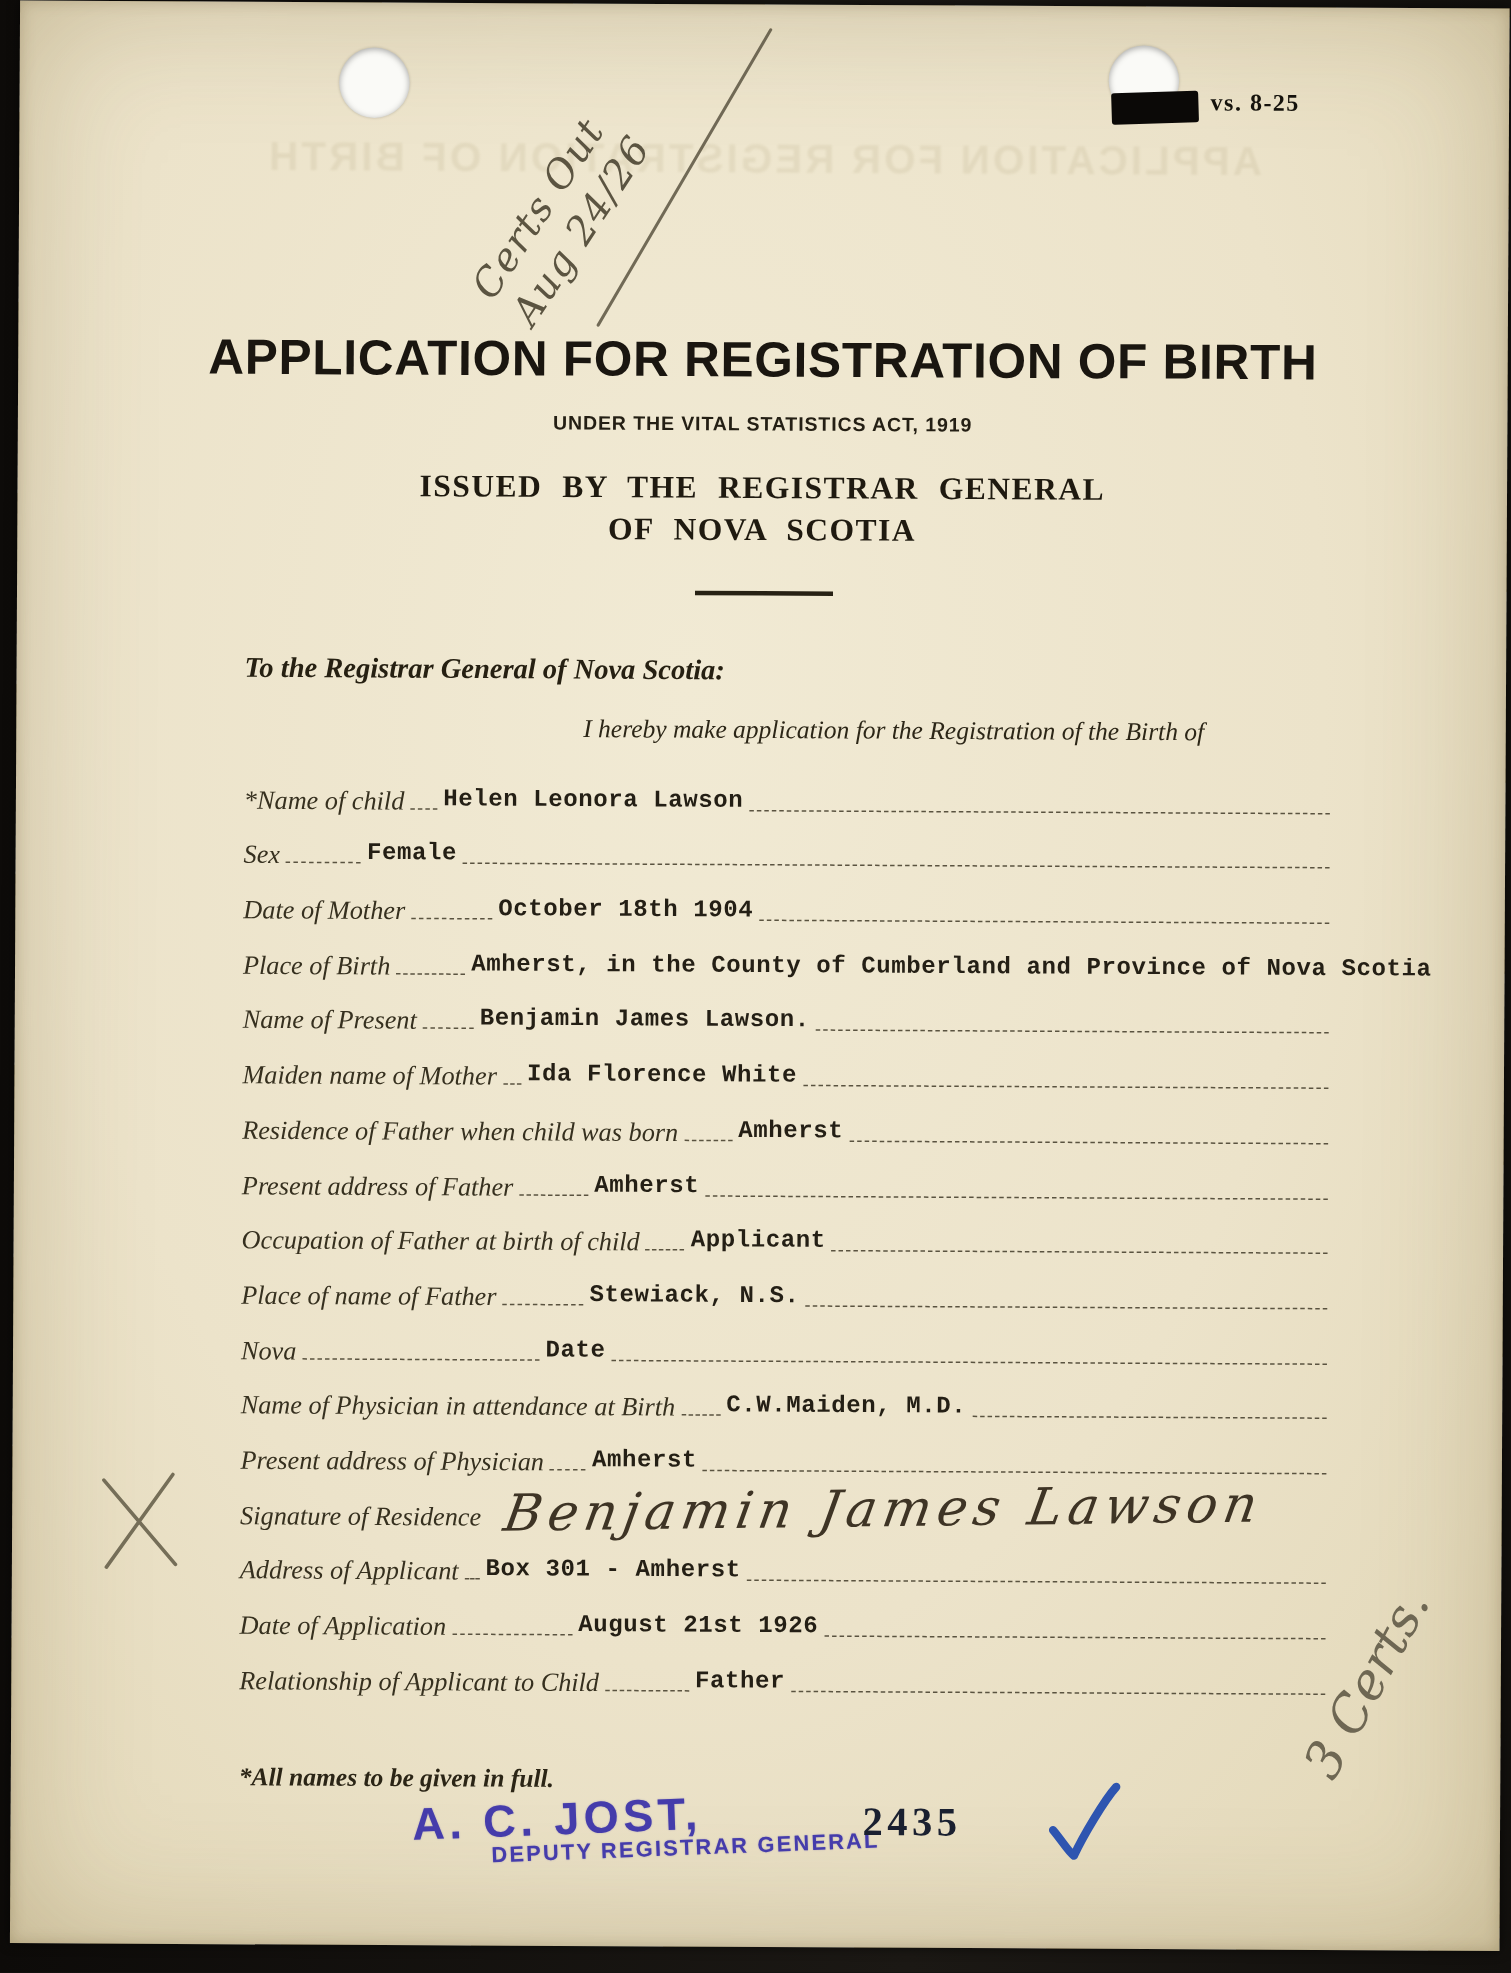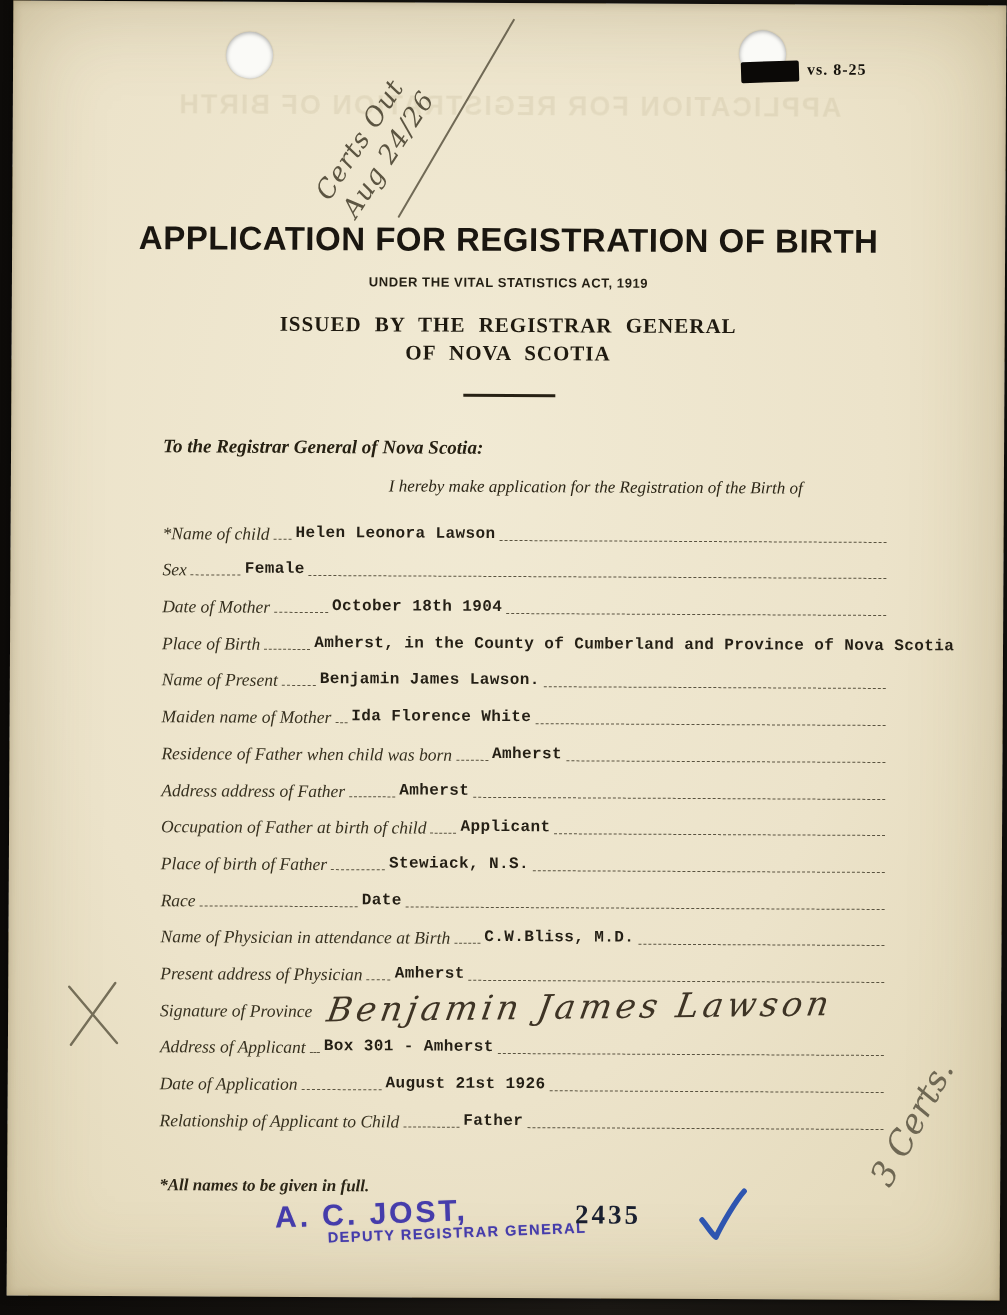--- a/index.html
+++ b/index.html
@@ -164,57 +164,57 @@
         <span class="val">Ida Florence White</span>
         <span class="leader fill"></span>
       </div>
       <div class="row">
         <span class="lbl">Residence of Father when child was born</span>
         <span class="leader pre"></span>
         <span class="val">Amherst</span>
         <span class="leader fill"></span>
       </div>
       <div class="row">
-        <span class="lbl">Address address of Father</span>
+        <span class="lbl">Present address of Father</span>
         <span class="leader pre"></span>
         <span class="val">Amherst</span>
         <span class="leader fill"></span>
       </div>
       <div class="row">
         <span class="lbl">Occupation of Father at birth of child</span>
         <span class="leader pre"></span>
         <span class="val">Applicant</span>
         <span class="leader fill"></span>
       </div>
       <div class="row">
-        <span class="lbl">Place of birth of Father</span>
+        <span class="lbl">Place of name of Father</span>
         <span class="leader pre"></span>
         <span class="val">Stewiack, N.S.</span>
         <span class="leader fill"></span>
       </div>
       <div class="row">
-        <span class="lbl">Race</span>
+        <span class="lbl">Nova</span>
         <span class="leader pre"></span>
         <span class="val">Date</span>
         <span class="leader fill"></span>
       </div>
       <div class="row">
         <span class="lbl">Name of Physician in attendance at Birth</span>
         <span class="leader pre"></span>
-        <span class="val">C.W.Bliss, M.D.</span>
+        <span class="val">C.W.Maiden, M.D.</span>
         <span class="leader fill"></span>
       </div>
       <div class="row">
         <span class="lbl">Present address of Physician</span>
         <span class="leader pre"></span>
         <span class="val">Amherst</span>
         <span class="leader fill"></span>
       </div>
       <div class="row row-signature">
-        <span class="lbl">Signature of Province</span>
+        <span class="lbl">Signature of Residence</span>
         <span class="leader pre"></span>
         <span class="val">Benjamin James Lawson</span>
         <span class="leader fill"></span>
       </div>
       <div class="row">
         <span class="lbl">Address of Applicant</span>
         <span class="leader pre"></span>
         <span class="val">Box 301 - Amherst</span>
         <span class="leader fill"></span>
       </div>

